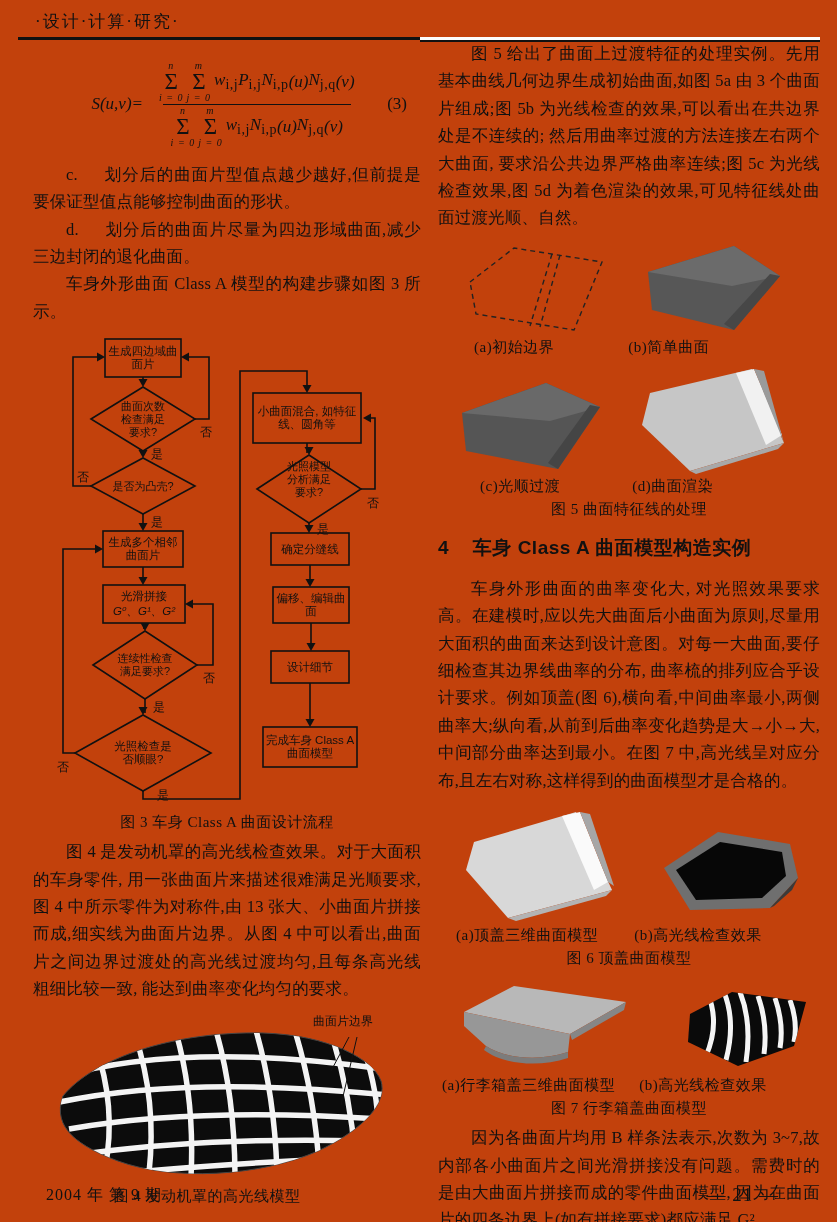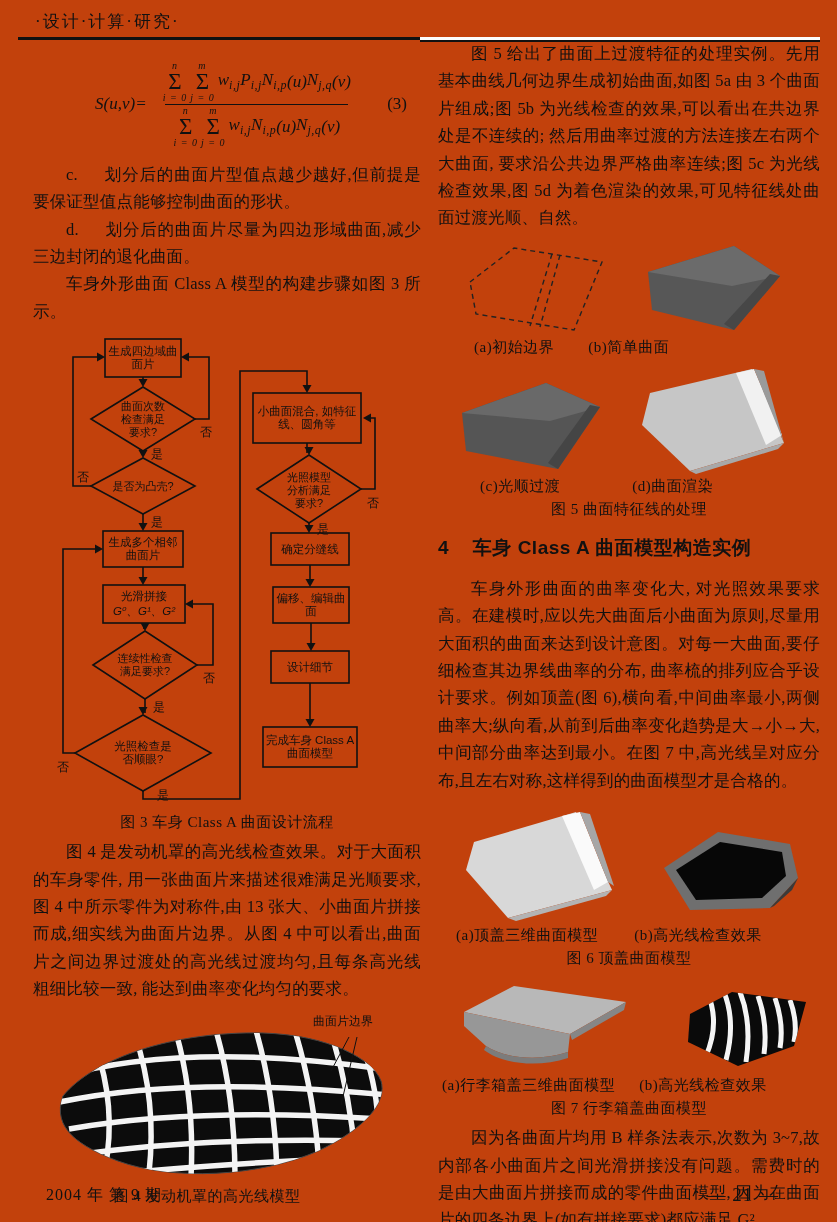--- a/index.html
+++ b/index.html
@@ -15,21 +15,21 @@
   .marker{margin-right:1.6em;}
   
   .formula{position:relative;display:flex;align-items:center;justify-content:center;margin:16px 0 12px;font-size:17px;}
   .frac{display:inline-flex;flex-direction:column;align-items:center;margin-left:6px;}
   .f-num,.f-den{display:flex;align-items:center;padding:1px 8px;}
   .f-den{border-top:1.5px solid #111;}
   .sum{display:inline-flex;flex-direction:column;align-items:center;line-height:1;margin-right:3px;}
   .sum .lim{font-size:10px;font-style:italic;letter-spacing:1px;}
   .sum .sg{font-size:23px;line-height:.95;}
   .mv{font-style:italic;}
-  .tok sub{font-size:12px;font-style:italic;letter-spacing:.5px;}
+  .tok sub{font-size:14px;letter-spacing:.5px;}
   .f-lhs{font-style:italic;margin-right:2px;}
   .f-no{position:absolute;right:14px;top:50%;transform:translateY(-50%);}
   
   .flowchart{position:relative;width:390px;height:478px;margin:6px 0 2px 0;font-family:"Liberation Sans","DejaVu Sans",sans-serif;}
   .flowchart svg{position:absolute;left:0;top:0;}
   .fc-label{position:absolute;display:flex;align-items:center;justify-content:center;
             text-align:center;font-size:11.5px;line-height:13px;color:#111;}
   .fc-yesno{position:absolute;font-size:12px;line-height:12px;color:#111;}
   .caption{font-size:15px;text-align:center;margin:4px 0 2px;letter-spacing:.5px;}
   .fig-label{font-size:15px;letter-spacing:.5px;}
@@ -163,21 +163,21 @@
 
       <div class="fc-label" style="left:72px;top:8px;width:76px;height:38px;">生成四边域曲面片</div>
       <div class="fc-label" style="left:84px;top:60px;width:52px;height:56px;font-size:11px;">曲面次数检查满足要求?</div>
       <div class="fc-label" style="left:72px;top:141px;width:76px;height:28px;font-size:11px;">是否为凸壳?</div>
       <div class="fc-label" style="left:70px;top:200px;width:80px;height:36px;">生成多个相邻曲面片</div>
       <div class="fc-label" style="left:70px;top:258px;width:82px;height:15px;">光滑拼接</div>
       <div class="fc-label mv" style="left:70px;top:273px;width:82px;height:15px;">G⁰、G¹、G²</div>
       <div class="fc-label" style="left:82px;top:306px;width:60px;height:56px;font-size:11px;">连续性检查满足要求?</div>
       <div class="fc-label" style="left:80px;top:396px;width:60px;height:52px;">光照检查是否顺眼?</div>
       <div class="fc-label" style="left:222px;top:64px;width:104px;height:46px;">小曲面混合, 如特征线、圆角等</div>
-      <div class="fc-label" style="left:250px;top:131px;width:52px;height:56px;font-size:11px;">光照模型分析满足要求?</div>
+      <div class="fc-label" style="left:250px;top:120px;width:52px;height:56px;font-size:11px;">光照模型分析满足要求?</div>
       <div class="fc-label" style="left:238px;top:202px;width:78px;height:32px;">确定分缝线</div>
       <div class="fc-label" style="left:240px;top:256px;width:76px;height:36px;">偏移、编辑曲面</div>
       <div class="fc-label" style="left:238px;top:320px;width:78px;height:32px;">设计细节</div>
       <div class="fc-label" style="left:230px;top:396px;width:94px;height:40px;">完成车身 Class A 曲面模型</div>
 
       <div class="fc-yesno" style="left:118px;top:117px;">是</div>
       <div class="fc-yesno" style="left:167px;top:95px;">否</div>
       <div class="fc-yesno" style="left:44px;top:140px;">否</div>
       <div class="fc-yesno" style="left:118px;top:185px;">是</div>
       <div class="fc-yesno" style="left:170px;top:341px;">否</div>
@@ -236,21 +236,21 @@
             <path d="M96,14 L74,86"></path>
             <path d="M104,15 L84,87"></path>
           </g>
         </svg>
         <svg width="152" height="96" viewBox="0 0 152 96">
           <path d="M12,32 L98,6 L144,36 L98,90 L16,70 Z" fill="#575757"></path>
           <path d="M12,32 L98,6 L144,36 L96,46 Z" fill="#6b6b6b"></path>
           <path d="M144,36 L98,90 L88,84 L134,34 Z" fill="#474747"></path>
         </svg>
       </div>
-      <div class="labelrow" style="padding-left:36px;gap:34px;align-items:center;">
+      <div class="labelrow" style="padding-left:36px;gap:74px;align-items:center;">
         <span class="fig-label">(a)初始边界</span>
         <span class="fig-label">(b)简单曲面</span>
       </div>
       <div class="figrow" style="gap:24px;padding-left:14px;margin-top:6px;">
         <svg width="156" height="100" viewBox="0 0 156 100">
           <path d="M10,38 L94,8 L148,32 L106,94 L14,76 Z" fill="#555555"></path>
           <path d="M10,38 L94,8 L148,32 L98,46 Z" fill="#696969"></path>
           <path d="M148,32 L106,94 L96,88 L138,30 Z" fill="#454545"></path>
         </svg>
         <svg width="156" height="112" viewBox="0 0 156 112">

